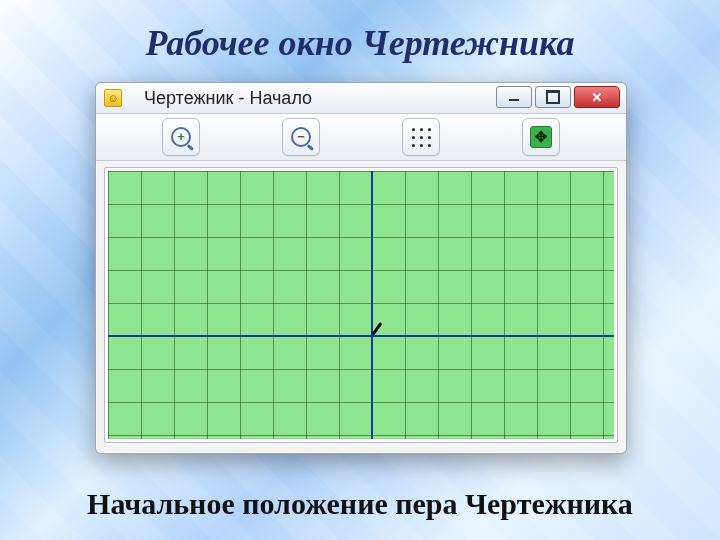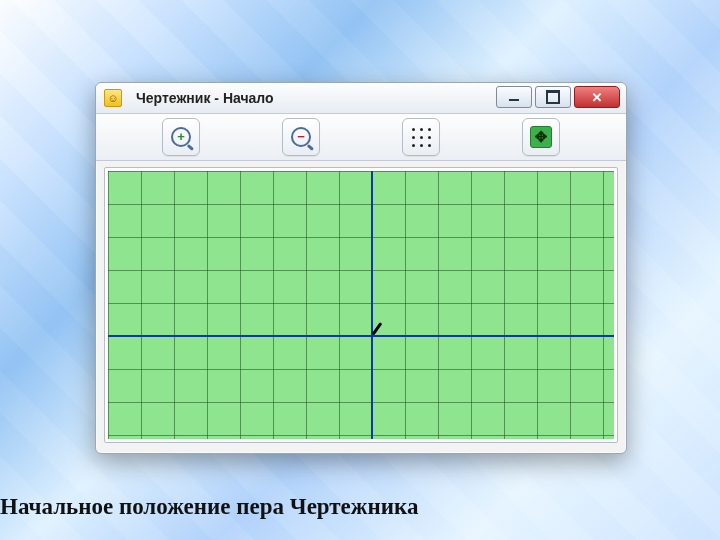--- a/index.html
+++ b/index.html
@@ -17,23 +17,23 @@
   }
   .heading{
     position:absolute;left:0;right:0;top:22px;
     text-align:center;
     font-family:"Times New Roman",serif;
     font-weight:bold;font-style:italic;
     font-size:36px;color:#1f2d6a;
   }
   .caption{
     position:absolute;left:0;right:0;bottom:18px;
-    text-align:left;
+    text-align:center;
     font-family:"Times New Roman",serif;
-    font-weight:bold;font-size:23px;color:#111;
+    font-weight:bold;font-size:30px;color:#111;
     line-height:1.25;
   }
 
   
   .win{
     position:absolute;left:95px;top:82px;
     width:530px;height:370px;
     background:#f3f3f3;
     border:1px solid #9aa7b5;
     border-radius:6px;
@@ -47,21 +47,21 @@
     padding-left:8px;position:relative;
   }
   .app-icon{
     width:16px;height:16px;border-radius:2px;
     background:linear-gradient(#ffe680,#f0c020);
     border:1px solid #c79a10;
     display:flex;align-items:center;justify-content:center;
     font-size:11px;line-height:1;color:#7a5800;
   }
   .title{
-    margin-left:14px;font-size:14px;color:#222;font-weight:bold;
+    margin-left:22px;font-size:18px;color:#222;
   }
   .winbtns{position:absolute;right:6px;top:3px;display:flex;gap:3px}
   .wbtn{
     width:34px;height:20px;border:1px solid #7e8b99;border-radius:3px;
     background:linear-gradient(#fbfdff,#d7e2ee);
     display:flex;align-items:center;justify-content:center;
     color:#2a3440;font-size:11px;
   }
   .wbtn.close{
     width:44px;
@@ -126,20 +126,21 @@
   .axis.v{top:0;bottom:0;width:2px}
   .pen{
     position:absolute;width:14px;height:3px;background:#000;border-radius:1px;
     transform-origin:left center;transform:rotate(-55deg);
   }
 </style>
 </head>
 <body>
 
 <div class="bg">
+  <div class="heading">Рабочее окно Чертежника</div>
 
   <div class="win">
     <div class="titlebar">
       <div class="app-icon">☺</div>
       <div class="title">Чертежник - Начало</div>
       <div class="winbtns">
         <div class="wbtn">
             <div class="minline"></div>
           </div>
         <div class="wbtn">

